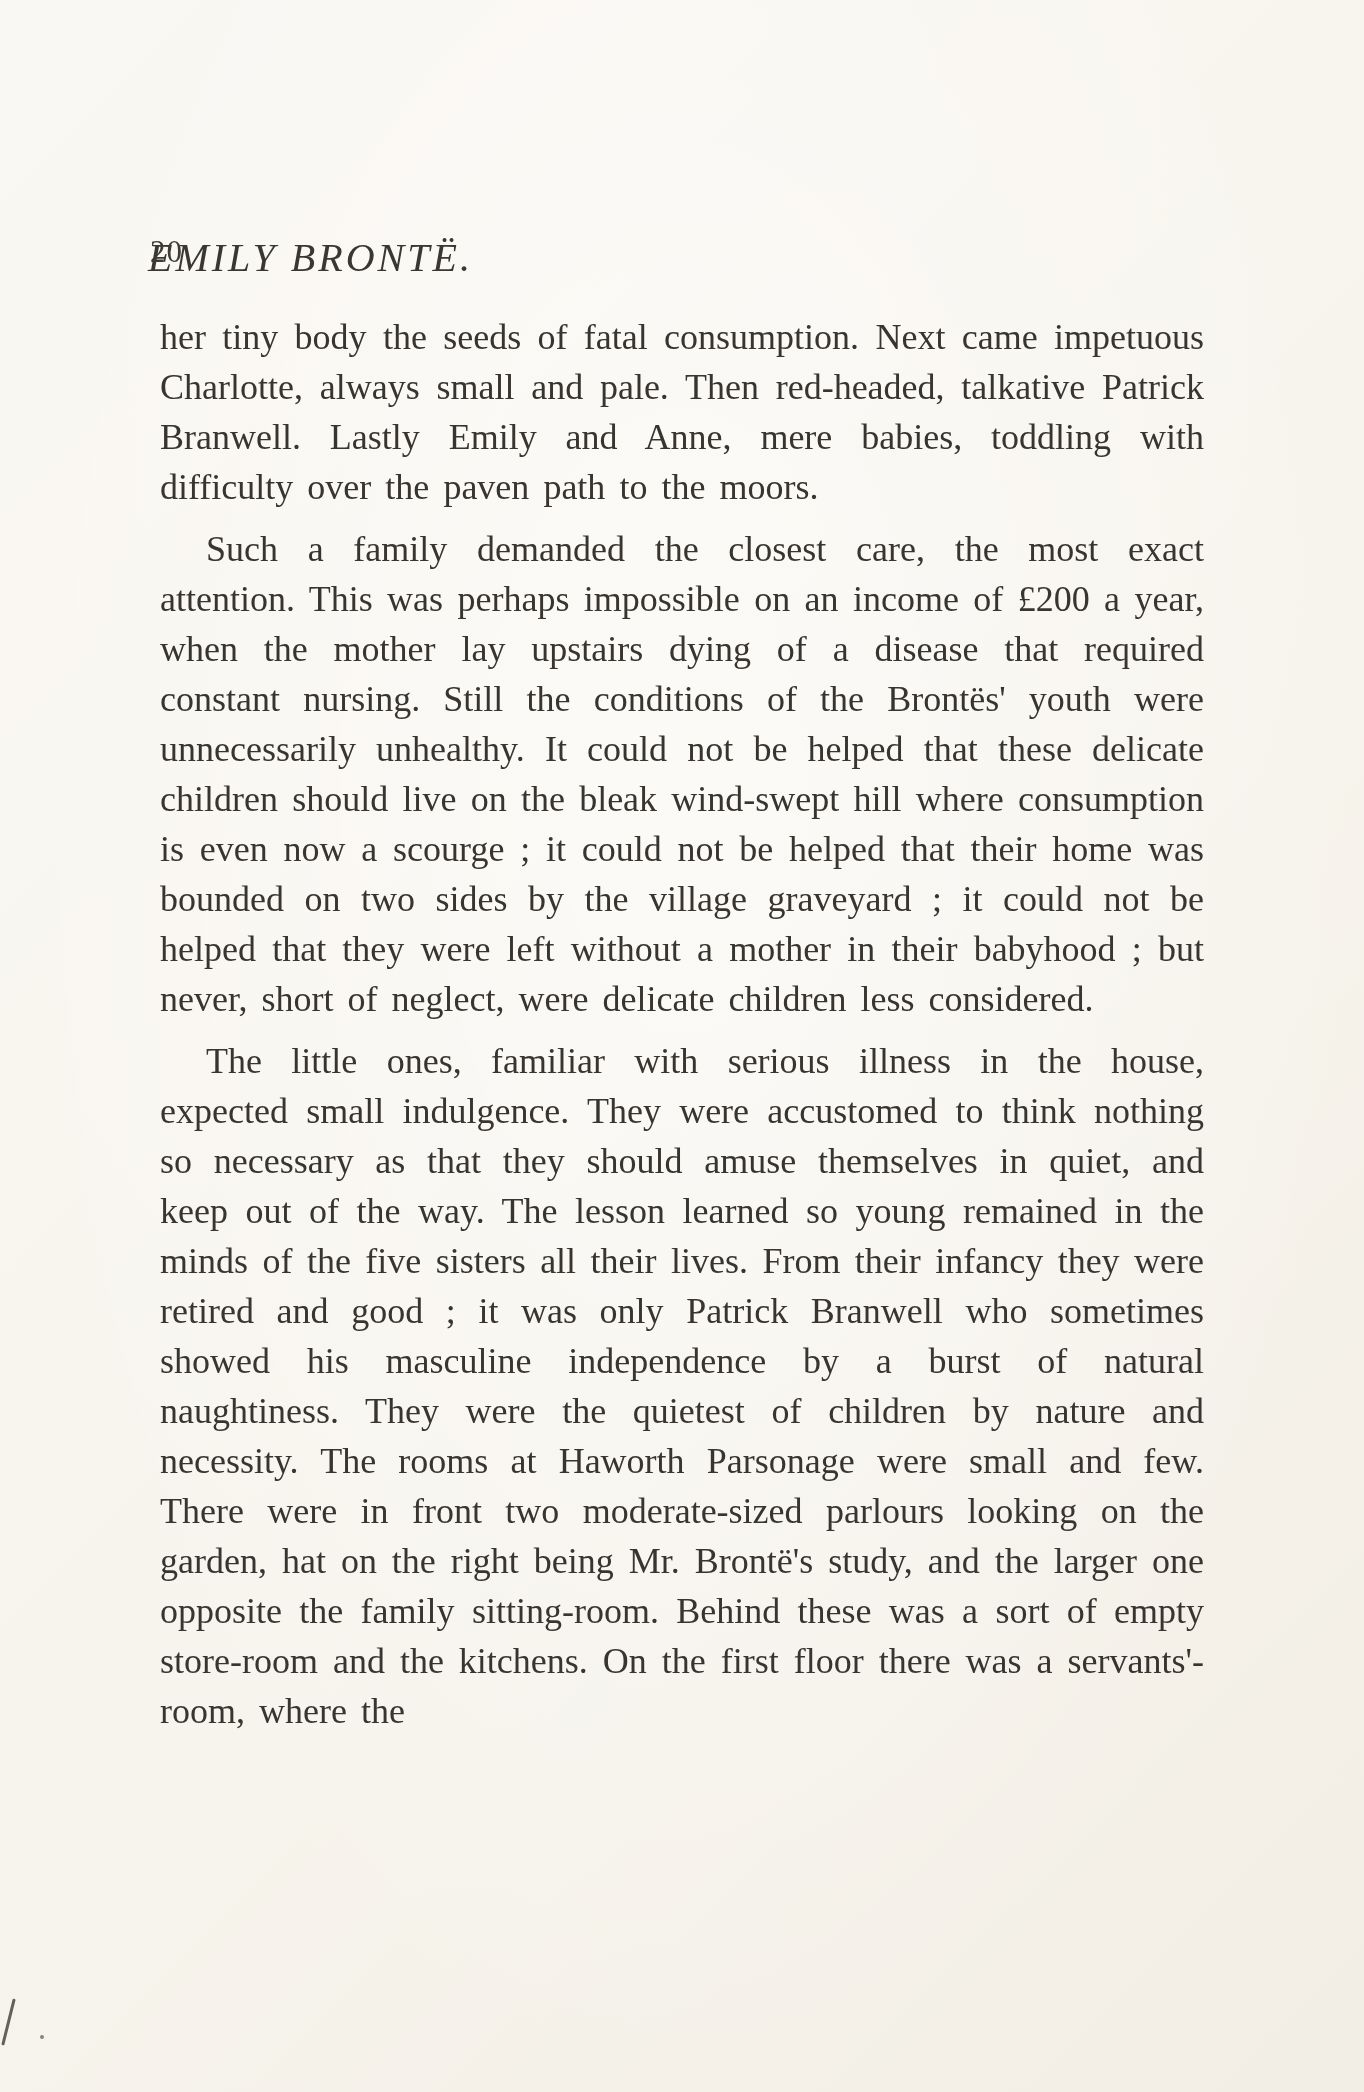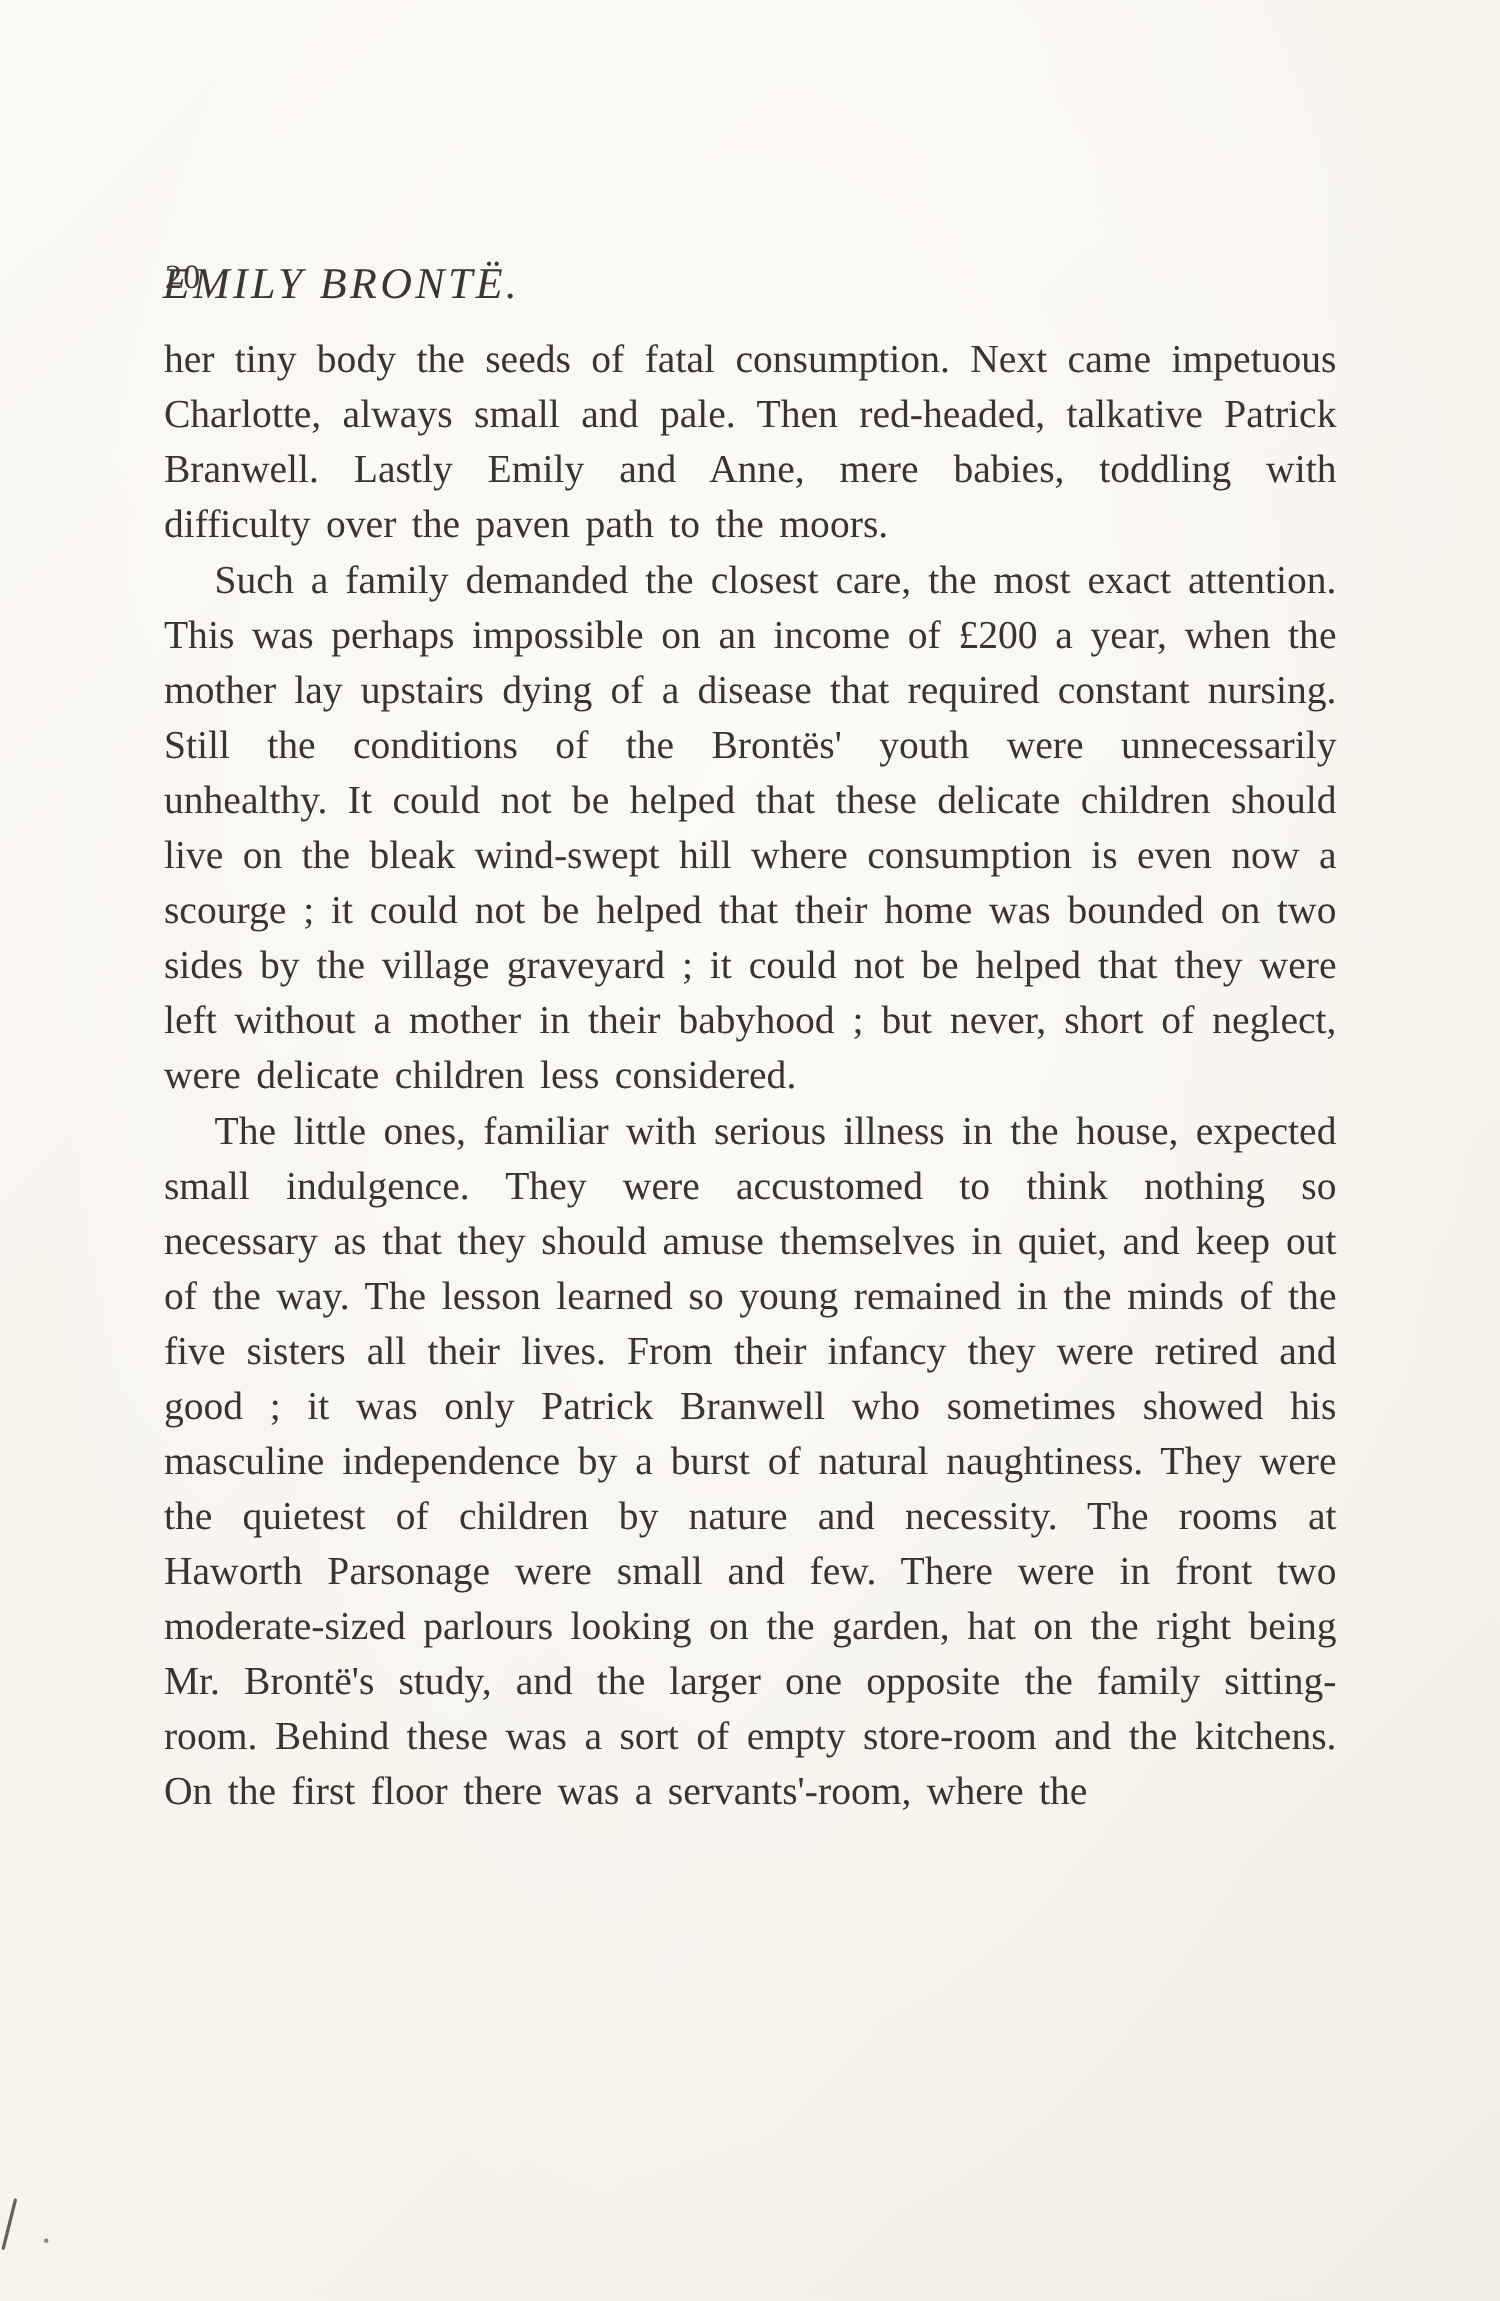--- a/index.html
+++ b/index.html
@@ -48,21 +48,21 @@
     position: absolute;
     top: 300px;
     left: 148px;
     width: 1068px;
     font-size: 36px;
     line-height: 50px;
     text-align: justify;
     color: #383430;
     word-spacing: 0.14em;
   }
-  .para { margin: 1px; }
+  .para { margin: 12px; }
   .para.indent { text-indent: 46px; }
   
   .artifact-stroke {
     position: absolute;
     left: 7px;
     top: 1998px;
     width: 3px;
     height: 48px;
     background: #4a463f;
     transform: rotate(14deg);

